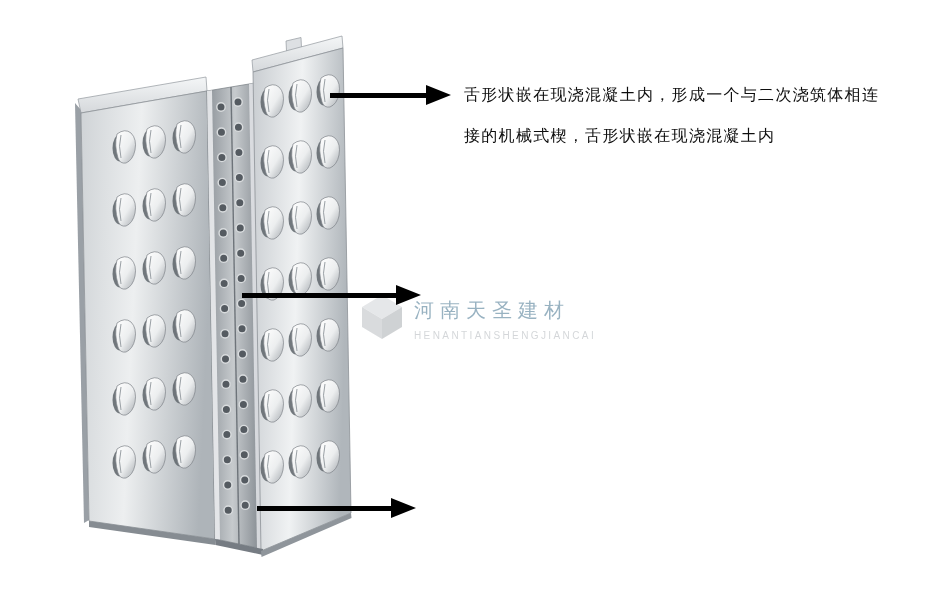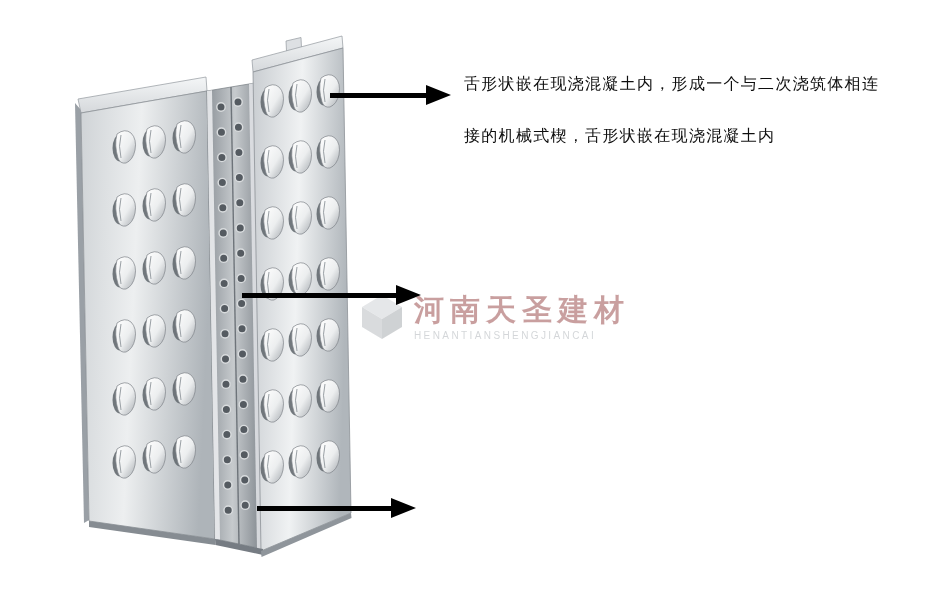--- a/index.html
+++ b/index.html
@@ -18,21 +18,21 @@
     position:absolute;width:0;height:0;z-index:4;
     border-top:10px solid transparent;border-bottom:10px solid transparent;
     border-left:25px solid #000;
   }
   
   .watermark{
     position:absolute;left:360px;top:293px;display:flex;align-items:flex-start;
     gap:10px;z-index:2;opacity:.42;pointer-events:none;
   }
   .wm-textcol{display:flex;flex-direction:column;}
-  .wm-name{font-size:30px;font-weight:bold;color:#7f1d1d;letter-spacing:6px;line-height:34px;}
+  .wm-name{font-size:20px;font-weight:normal;color:#0c4a6e;letter-spacing:6px;line-height:34px;}
   .wm-sub{font-size:10px;color:#9aa0a6;letter-spacing:2.4px;margin-top:3px;}
 </style>
 </head>
 <body>
 
 <div class="screenshot">
 
   <svg id="panel-svg" width="930" height="598" viewBox="0 0 930 598">
     <defs>
       <linearGradient id="leftGrad" x1="0" y1="0" x2="1" y2="0.15">
@@ -174,21 +174,21 @@
       <polygon points="42,14 22,26 22,46 42,34" fill="#8f959b"></polygon>
     </svg>
     <div class="wm-textcol">
       <span class="wm-name">河南天圣建材</span>
       <span class="wm-sub">HENANTIANSHENGJIANCAI</span>
     </div>
   </div>
 
   <div class="arrow-line" style="left:330px;top:93px;width:100px;"></div>
   <div class="arrow-head" style="left:426px;top:85px;"></div>
-  <div class="ann-text" style="left:464px;top:75px;text-align:right;">舌形状嵌在现浇混凝土内，形成一个与二次浇筑体相连</div>
+  <div class="ann-text" style="left:464px;top:86px;text-align:right;">舌形状嵌在现浇混凝土内，形成一个与二次浇筑体相连</div>
   <div class="ann-text" style="left:464px;top:127px;">接的机械式楔，舌形状嵌在现浇混凝土内</div>
 
   <div class="arrow-line" style="left:242px;top:293px;width:158px;"></div>
   <div class="arrow-head" style="left:396px;top:285px;"></div>
 
   <div class="arrow-line" style="left:257px;top:506px;width:138px;"></div>
   <div class="arrow-head" style="left:391px;top:498px;"></div>
 
 </div>
 

